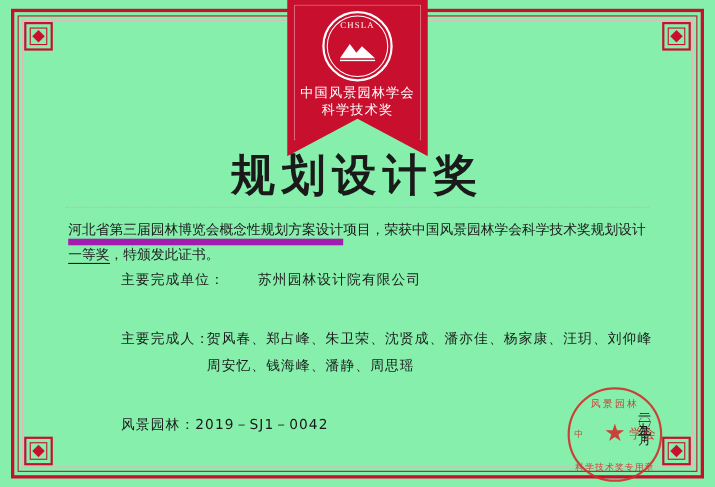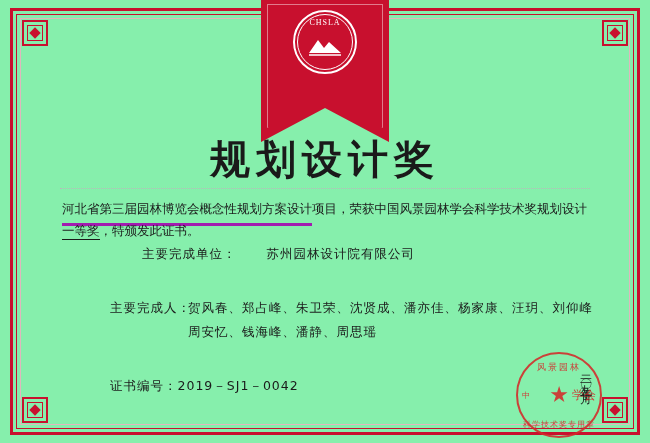--- a/index.html
+++ b/index.html
@@ -189,39 +189,38 @@
     left: 62px;
     right: 52px;
     top: 198px;
     font-size: 12.5px;
     line-height: 22px;
     color: #1a1a1a;
     font-family: "DejaVu Sans", sans-serif;
   }
   .body-line1 { text-align: left; }
   .proj-name {
-    border-bottom: 3px solid #a21caf;
-    padding-bottom: 7px;
+    border-bottom: 6px solid #a21caf;
+    padding-bottom: 1px;
   }
   .body-line2 {
     text-align: left;
   }
   .award-level {
     border-bottom: 1px solid #1a1a1a;
     padding-bottom: 1px;
   }
 
   .row-unit {
     position: absolute;
     left: 110px;
     top: 246px;
     font-size: 12.5px;
     color: #1a1a1a;
     font-family: "DejaVu Sans", sans-serif;
-    margin-left: 32px;
   }
   .row-unit .label { letter-spacing: 1px; }
   .row-unit .value {
     display: inline-block;
     margin-left: 30px;
     letter-spacing: 1px;
   }
 
   .row-people {
     position: absolute;
@@ -365,20 +364,24 @@
     <div class="banner-inner"></div>
     <div class="emblem">
       <div class="emblem-ring"></div>
       <div class="emblem-ring2"></div>
       <div class="emblem-abbr">CHSLA</div>
       <svg class="emblem-mountain" viewBox="0 0 36 22">
         <path d="M2 19 L11 6 L17 14 L22 8 L34 19 Z" fill="#ffffff"></path>
         <path d="M2 21 L34 21" stroke="#ffffff" stroke-width="1.5"></path>
       </svg>
     </div>
+    <div class="banner-text">
+      <div>中国风景园林学会</div>
+      <div>科学技术奖</div>
+    </div>
   </div>
 
   <div class="main-title">规划设计奖</div>
 
   <div class="divider"></div>
 
   <div class="body-block">
     <div class="body-line1">
       <span class="proj-name">河北省第三届园林博览会概念性规划方案设计</span><span>项目，荣获中国风景园林学会科学技术奖规划设计</span>
     </div>
@@ -391,21 +394,21 @@
     <span class="label">主要完成单位：</span><span class="value">苏州园林设计院有限公司</span>
   </div>
 
   <div class="row-people">
     <span class="label">主要完成人：</span>
     <div class="names">贺风春、郑占峰、朱卫荣、沈贤成、潘亦佳、杨家康、汪玥、刘仰峰</div>
     <div class="names">周安忆、钱海峰、潘静、周思瑶</div>
   </div>
 
   <div class="row-number">
-    <span>证书编号：</span><span>2019－SJ1－0042</span>
+    <span>风景园林：</span><span>2019－SJ1－0042</span>
   </div>
 
   <div class="date-col">二〇一九年十月</div>
 
   <div class="seal">
     <div class="seal-circle"></div>
     <div class="seal-top-text">风景园林</div>
     <div class="seal-left-text">中</div>
     <div class="seal-right-text">学会</div>
     <div class="seal-star">★</div>

